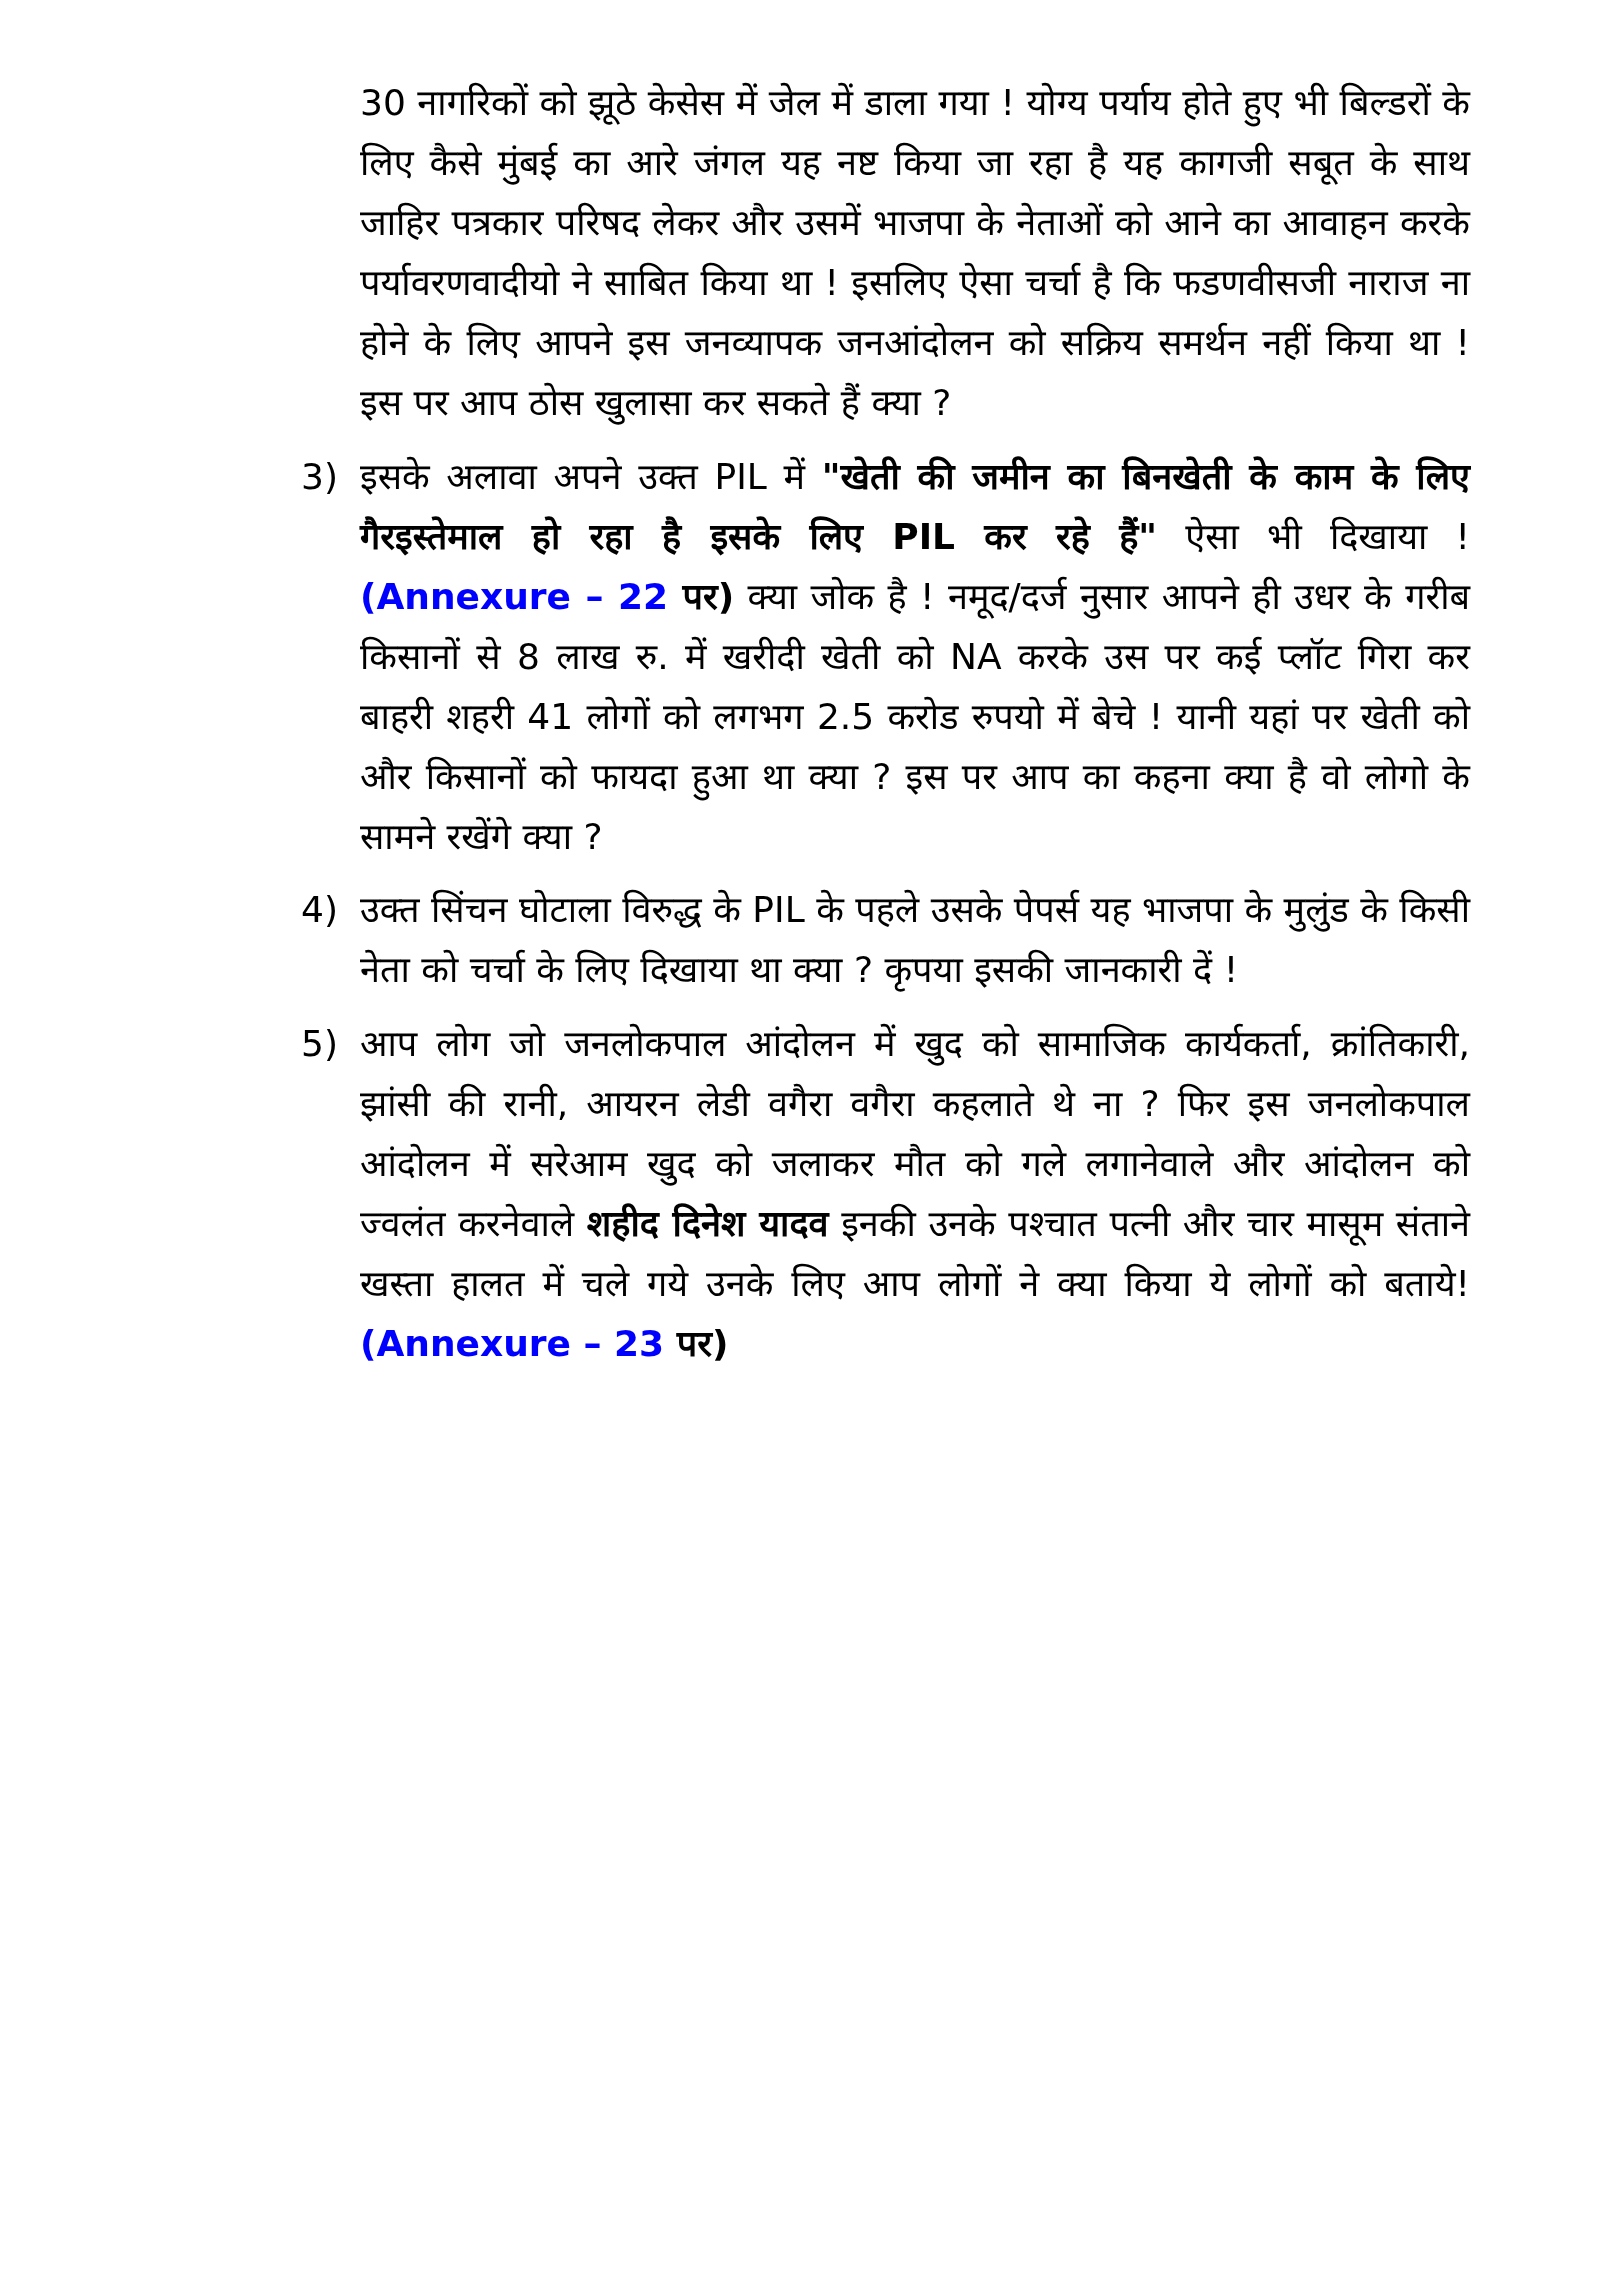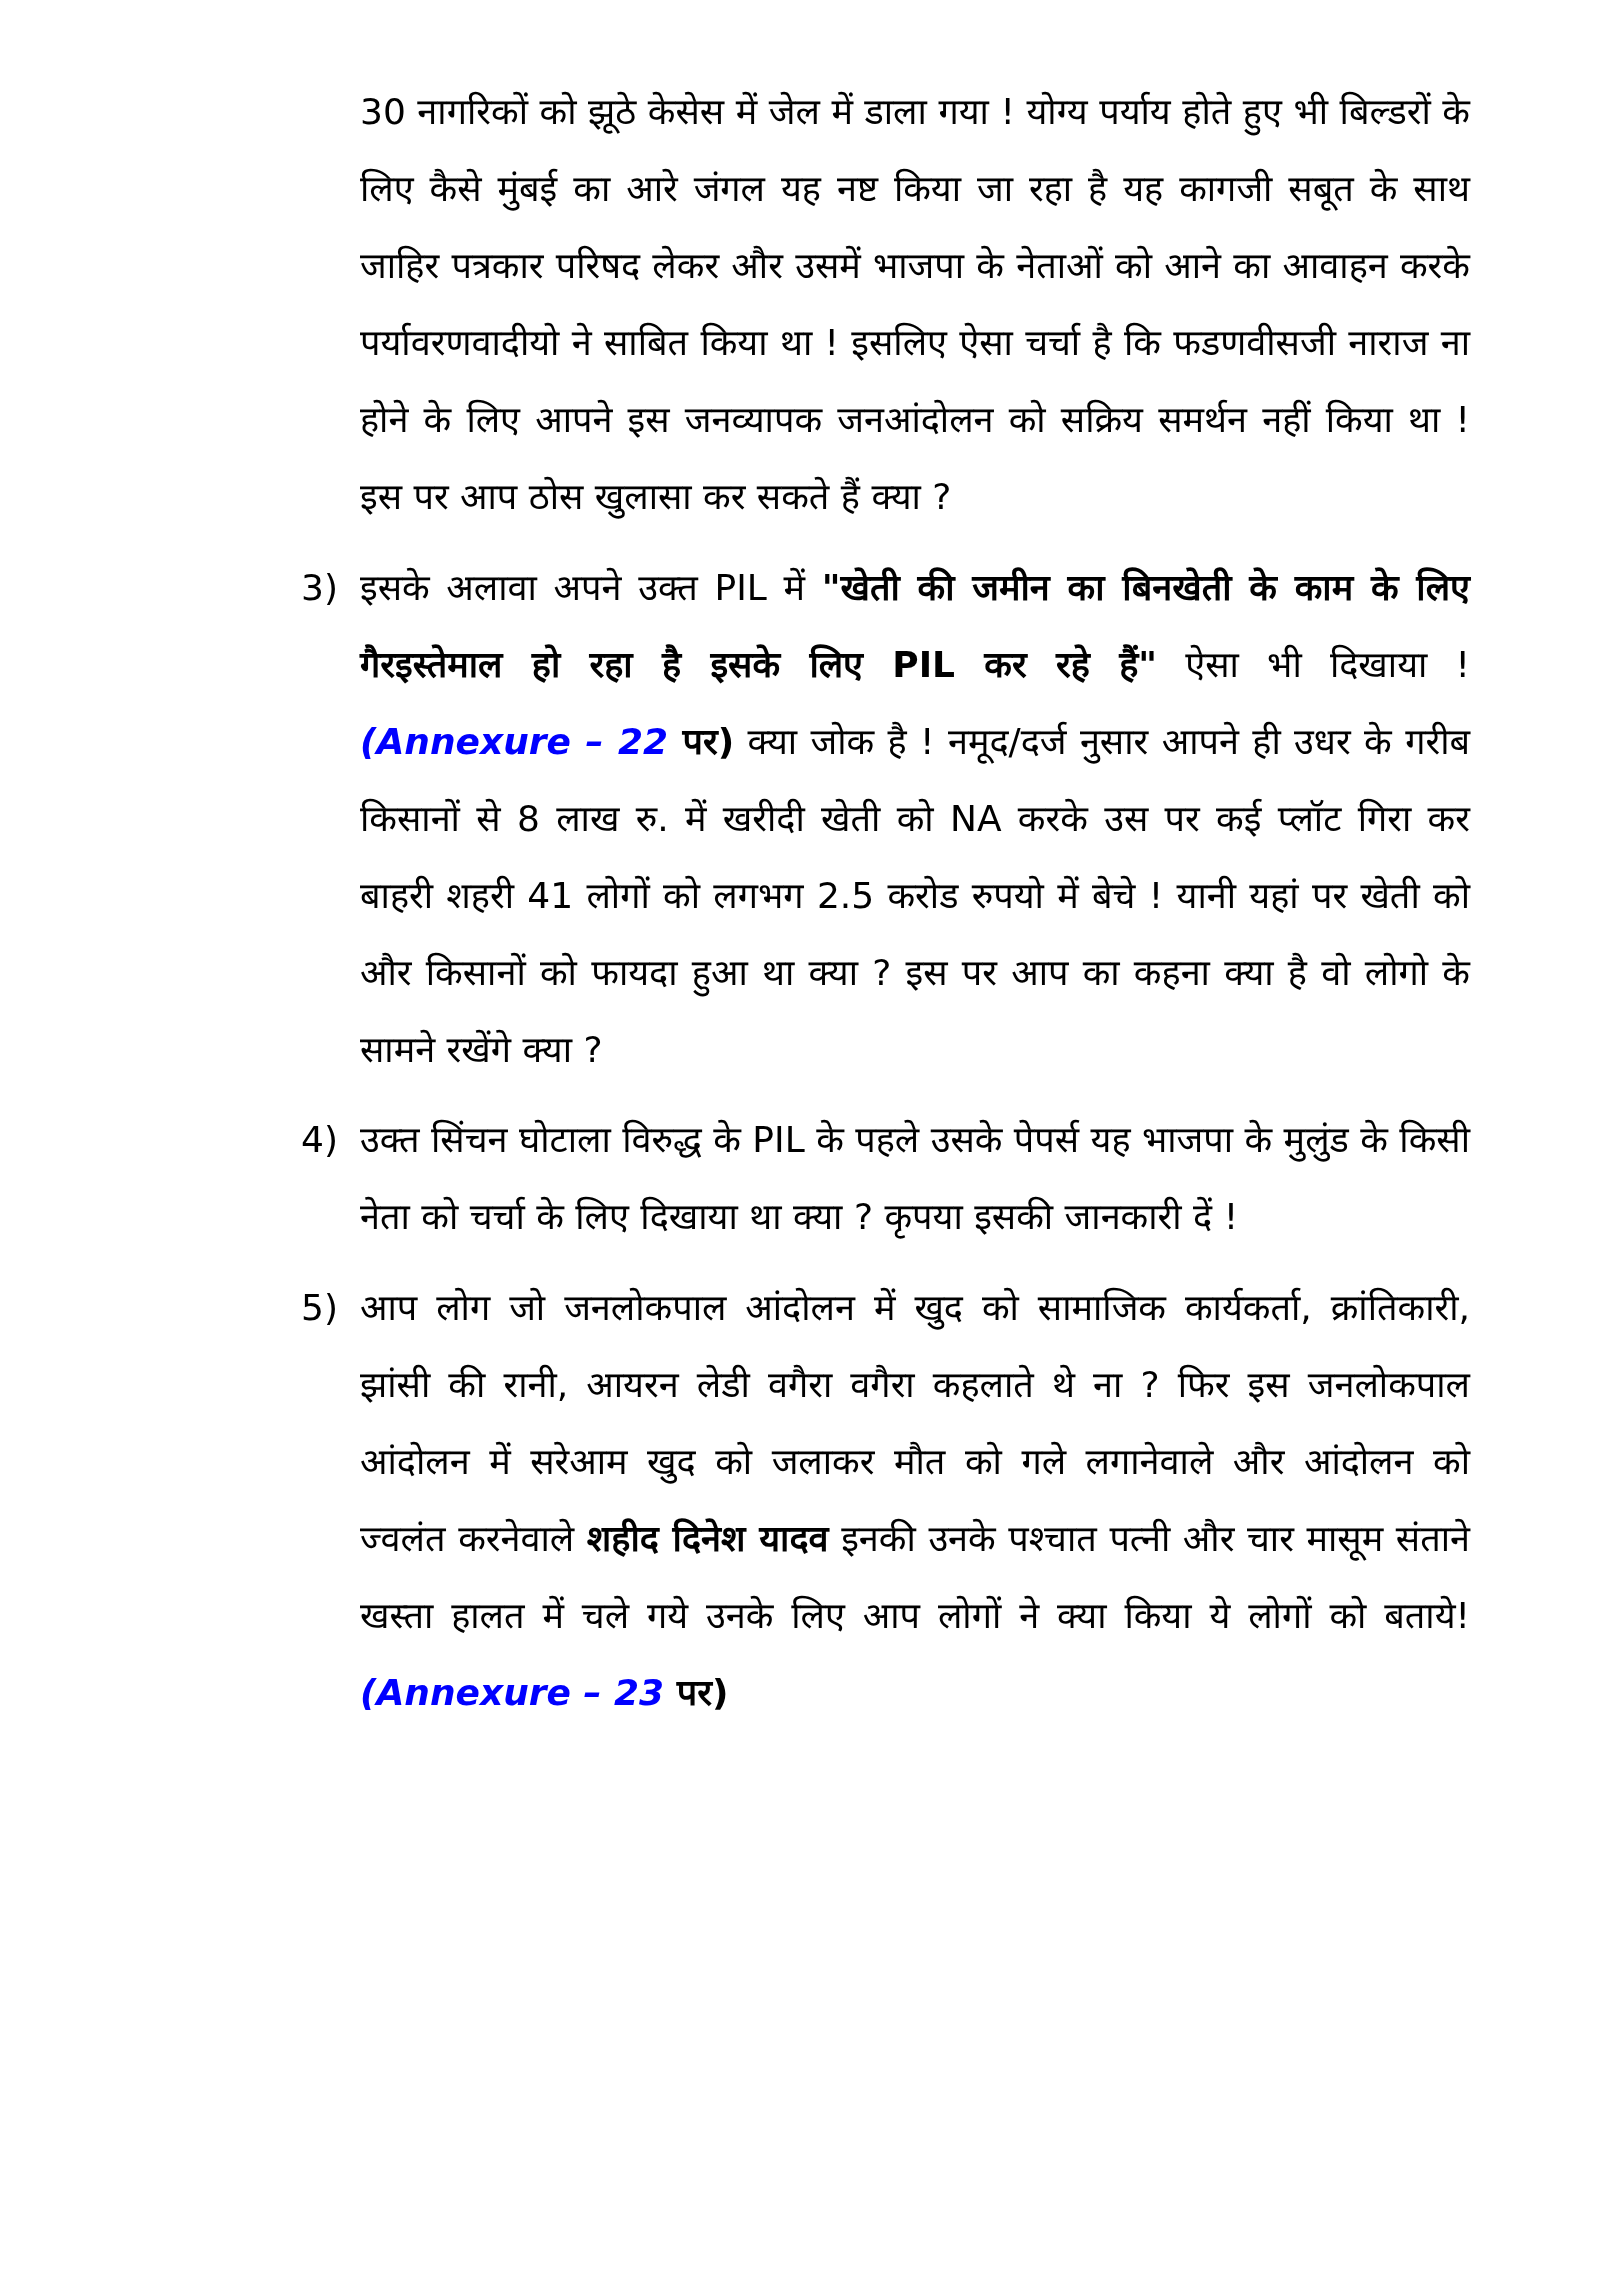--- a/index.html
+++ b/index.html
@@ -15,21 +15,21 @@
     overflow: hidden;
     font-family: "DejaVu Sans", sans-serif;
     color: #000000;
   }
   .content {
     position: absolute;
     top: 73px;
     left: 301px;
     width: 1169px;
     font-size: 36px;
-    line-height: 77px;
+    line-height: 60px;
   }
   .para {
     margin: 0 0 13.7px 59px;
     text-align: justify;
   }
   .item {
     display: flex;
     margin: 0 0 13.7px 0;
   }
   .item-num {
@@ -40,21 +40,20 @@
   .item-body {
     flex: 1 1 auto;
     text-align: justify;
   }
   .seg-bold {
     font-weight: 700;
   }
   .seg-blue {
     font-weight: 700;
     color: var(--accent-blue, #0000ff);
-    font-style: italic;
   }
 </style>
 </head>
 <body>
 
 <div class="page" style="background: rgb(255, 255, 255); color: rgb(0, 0, 0);">
   <div class="content">
 
     <p class="para">30 नागरिकों को झूठे केसेस में जेल में डाला गया ! योग्य पर्याय होते हुए भी बिल्डरों के लिए कैसे मुंबई का आरे जंगल यह नष्ट किया जा रहा है यह कागजी सबूत के साथ जाहिर पत्रकार परिषद लेकर और उसमें भाजपा के नेताओं को आने का आवाहन करके पर्यावरणवादीयो ने साबित किया था ! इसलिए ऐसा चर्चा है कि फडणवीसजी नाराज ना होने के लिए आपने इस जनव्यापक जनआंदोलन को सक्रिय समर्थन नहीं किया था ! इस पर आप ठोस खुलासा कर सकते हैं क्या ?</p>
 

